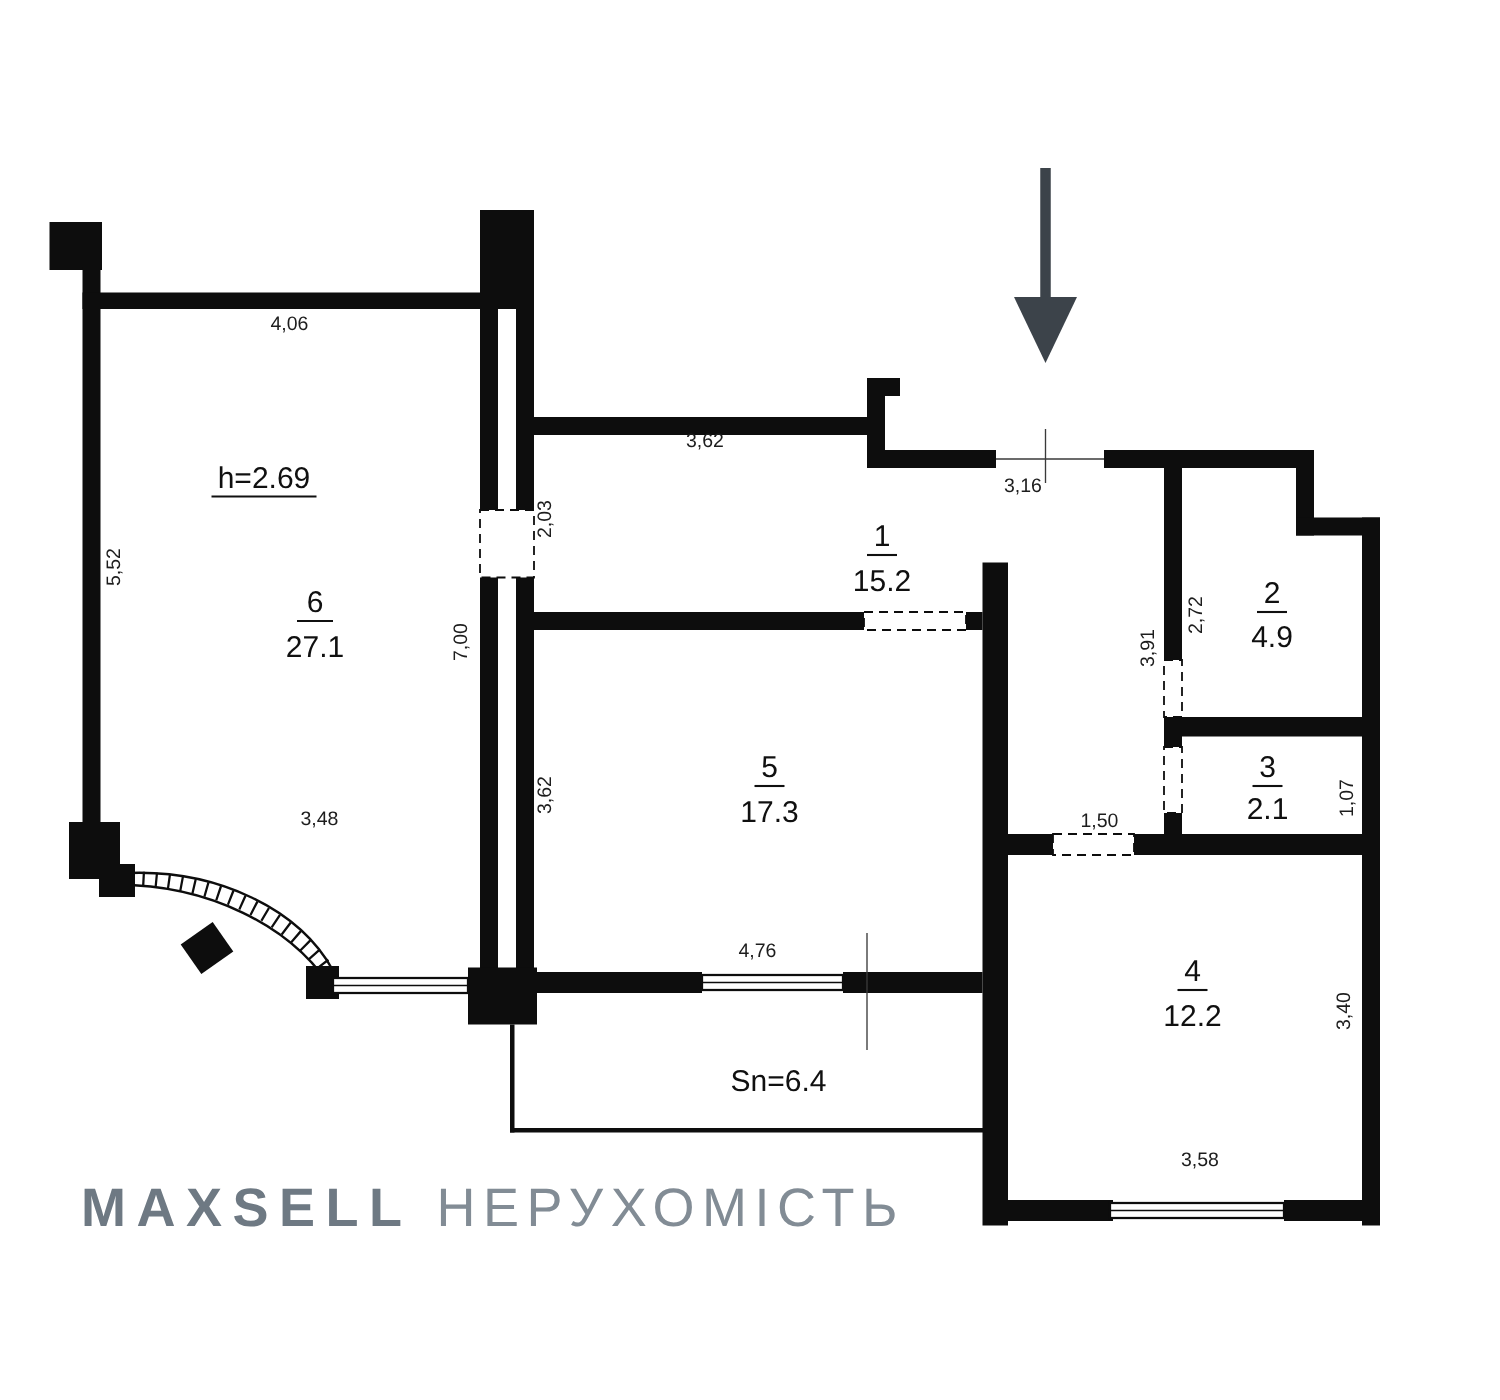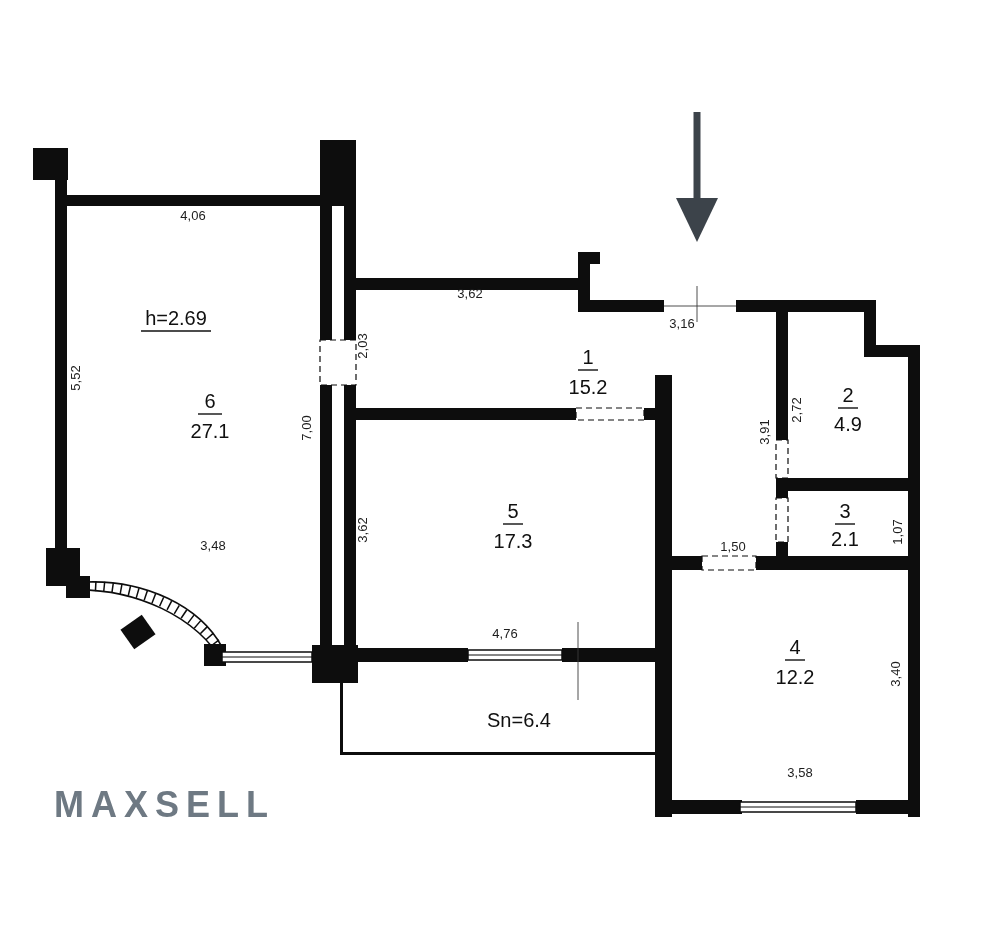--- a/index.html
+++ b/index.html
@@ -159,15 +159,16 @@
     <text class="dim mid" x="367" y="530" transform="rotate(-90 367 530)">3,62</text>
     <text class="dim mid" x="505" y="638">4,76</text>
     <text class="dim mid" x="900" y="674" transform="rotate(-90 900 674)">3,40</text>
     <text class="dim mid" x="800" y="777">3,58</text>
   </g>
 
 </svg>
 
 <div class="logo">
   <span class="brand">MAXSELL</span>
+  <span class="word">НЕРУХОМІСТЬ</span>
 </div>
 
 </div>
 
 </body></html>

